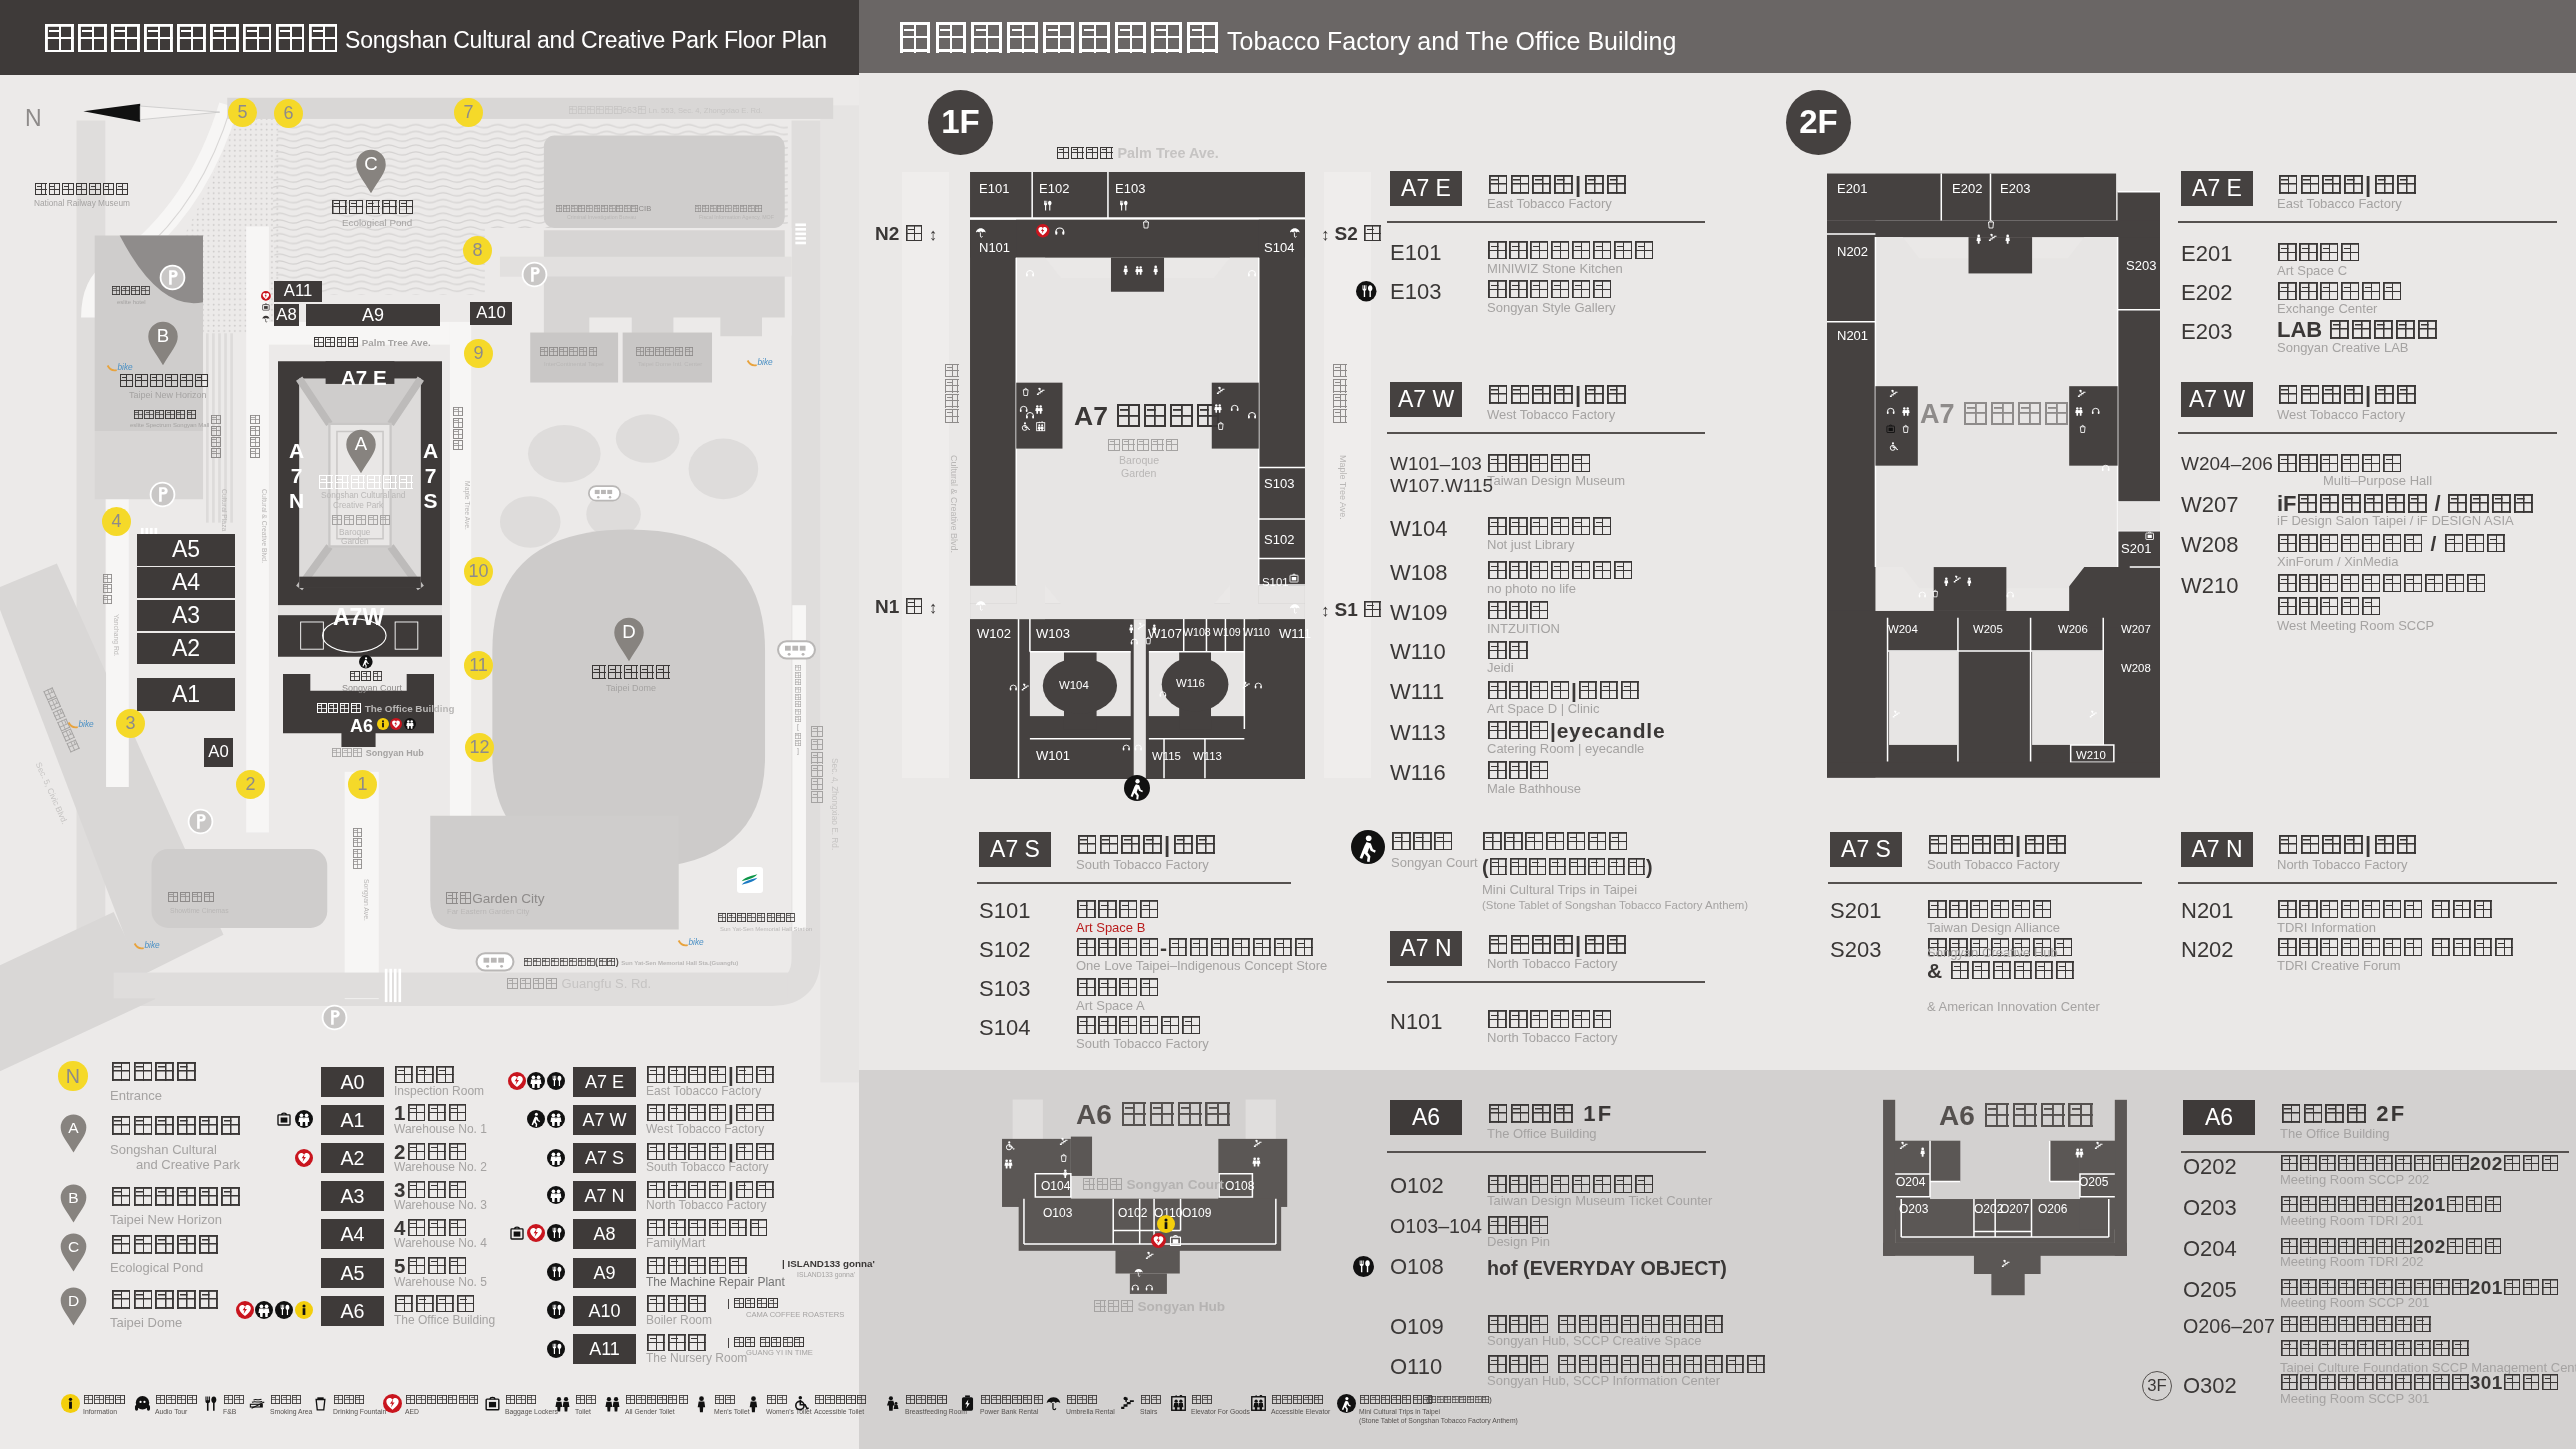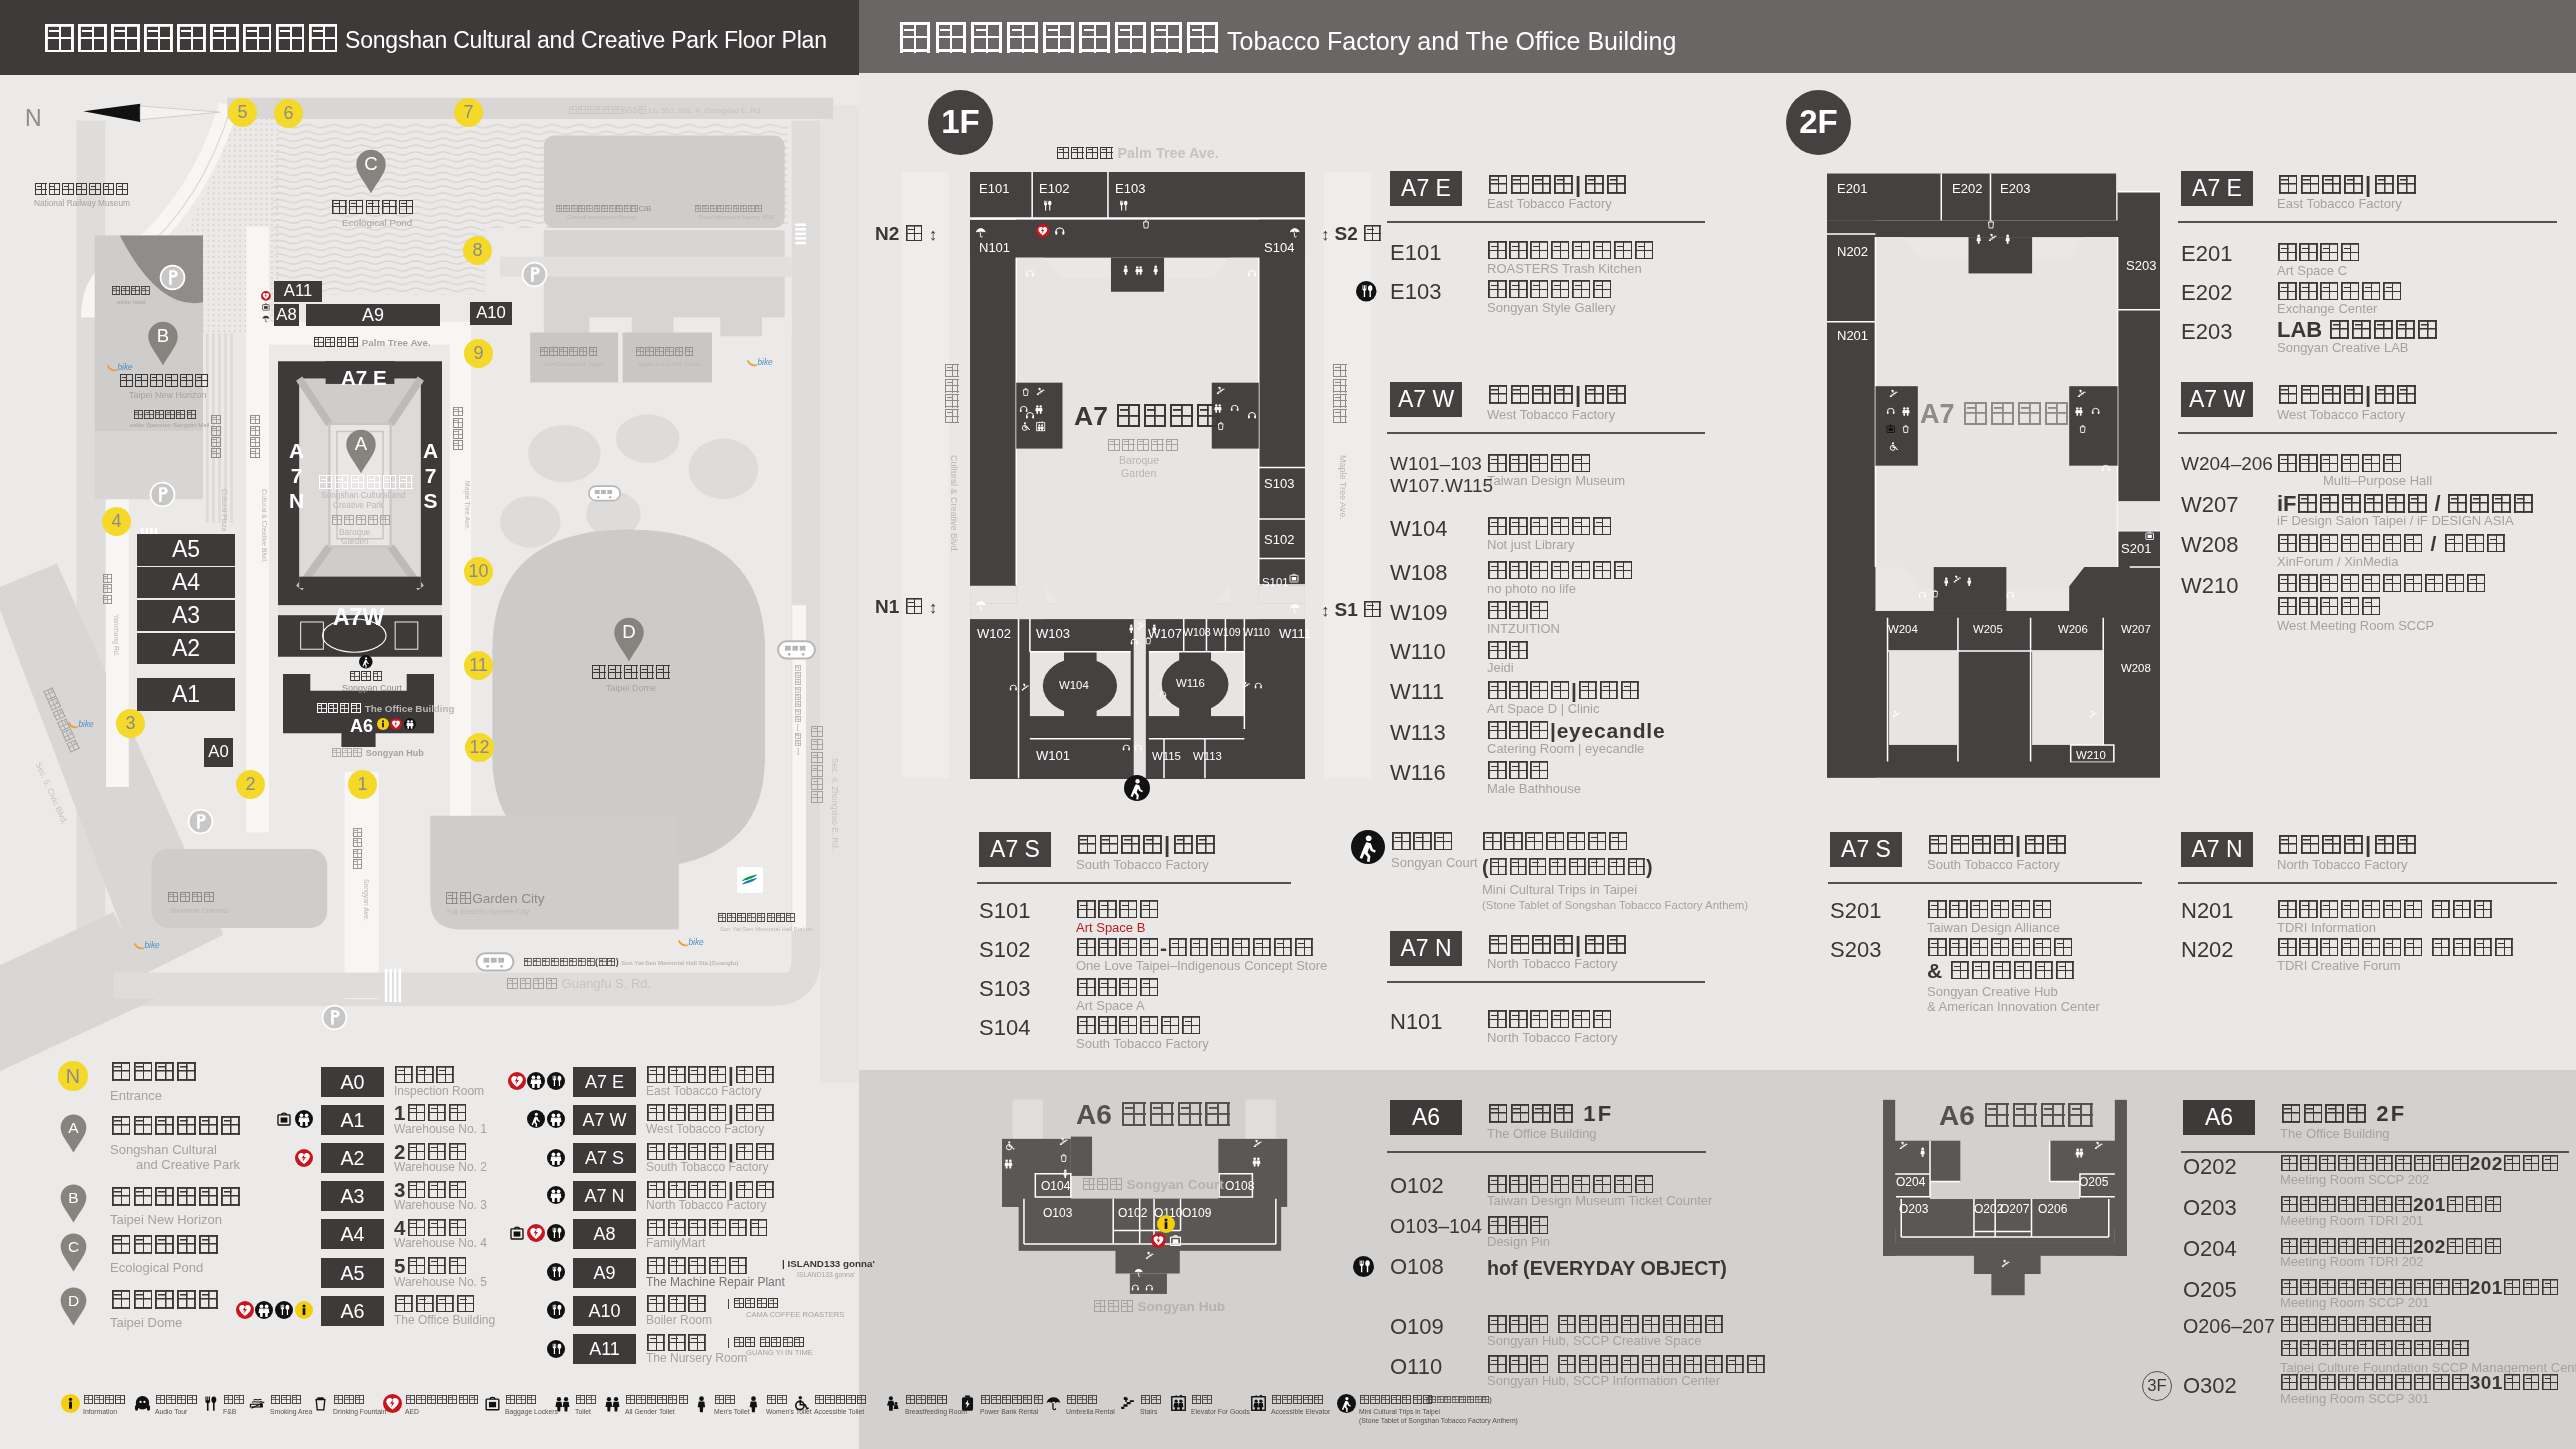--- a/index.html
+++ b/index.html
@@ -651,21 +651,21 @@
     <circle cx="12" cy="12" r="12" fill="#111"></circle>
     <circle cx="12.5" cy="5.8" r="2" fill="#fff"></circle>
     <path d="M11 8.5 l3 1 1.5 4 2 1 -0.6 1.5 -3 -1.4 -1 -2.2 -1.2 3.4 2 2.8 -0.6 4 -1.8 -0.3 0.4 -3.2 -2.2 -2.6 -1.6 3.8 -1.8 -0.6 2.2 -5.6 1.4 -3.4 z" fill="#fff"></path>
   </svg>
 <div class="t" style="left:1390px;top:171px;width:72px;height:35px;background:#454140;color:#fff;font-size:23px;display:flex;align-items:center;justify-content:center;">A7 E</div>
 <div class="t" style="left:1487px;top:173px;font-size:22px;color:#3A3736;font-weight:700;letter-spacing:2.3px;"><i class="f fd"></i><i class="f fd"></i><i class="f fd"></i><i class="f fd"></i>|<i class="f fd"></i><i class="f fd"></i></div>
 <div class="t" style="left:1487px;top:197px;font-size:13px;color:#A5A3A2;">East Tobacco Factory</div>
 <div class="t" style="left:1387px;top:221px;width:318px;height:1.5px;background:#55514F"></div>
 <div class="t" style="left:1390px;top:241px;font-size:22px;color:#3A3736;">E101</div>
 <div class="t" style="left:1487px;top:239px;font-size:21px;color:#3A3736;font-weight:700;letter-spacing:0.8px;"><i class="f fd"></i><i class="f fd"></i><i class="f fd"></i><i class="f fd"></i><i class="f fd"></i><i class="f fd"></i><i class="f fd"></i><i class="f fd"></i></div>
-<div class="t" style="left:1487px;top:262px;font-size:13px;color:#A5A3A2;">ROASTERS Trash Kitchen</div>
+<div class="t" style="left:1487px;top:262px;font-size:13px;color:#A5A3A2;">MINIWIZ Stone Kitchen</div>
 <div class="t" style="left:1390px;top:280px;font-size:22px;color:#3A3736;">E103</div>
 <div class="t" style="left:1487px;top:278px;font-size:21px;color:#3A3736;font-weight:700;letter-spacing:0.8px;"><i class="f fd"></i><i class="f fd"></i><i class="f fd"></i><i class="f fd"></i><i class="f fd"></i><i class="f fd"></i></div>
 <div class="t" style="left:1487px;top:301px;font-size:13px;color:#A5A3A2;">Songyan Style Gallery</div>
 <svg class="ic" style="left:1356px;top:281px" width="20.5" height="20.5" viewBox="0 0 24 24">
     <circle cx="12" cy="12" r="12" fill="#111"></circle>
     <path d="M9 5.5 v4.2 c0 1.2 -0.8 1.8 -1.5 2 V19 h-1.6 v-7.3 C5.2 11.5 4.4 10.9 4.4 9.7 V5.5 h1.1 v4 h0.7 v-4 h1.1 v4 h0.7 v-4 z" fill="#fff" transform="translate(3.2,-0.4)"></path>
     <path d="M14.8 5.3 c1.8 0 2.6 1.8 2.6 3.6 c0 1.6 -0.7 2.9 -1.8 3.2 V19 h-1.6 v-6.9 c-1.1 -0.3 -1.8 -1.6 -1.8 -3.2 c0 -1.8 0.8 -3.6 2.6 -3.6 z" fill="#fff" transform="translate(1.8,-0.4)"></path>
   </svg>
 <div class="t" style="left:1390px;top:382px;width:72px;height:35px;background:#454140;color:#fff;font-size:23px;display:flex;align-items:center;justify-content:center;">A7 W</div>
 <div class="t" style="left:1487px;top:383px;font-size:22px;color:#3A3736;font-weight:700;letter-spacing:2.3px;"><i class="f fd"></i><i class="f fd"></i><i class="f fd"></i><i class="f fd"></i>|<i class="f fd"></i><i class="f fd"></i></div>
@@ -927,21 +927,21 @@
 <div class="t" style="left:1830px;top:832px;width:72px;height:35px;background:#454140;color:#fff;font-size:23px;display:flex;align-items:center;justify-content:center;">A7 S</div>
 <div class="t" style="left:1927px;top:833px;font-size:22px;color:#3A3736;font-weight:700;letter-spacing:2.3px;"><i class="f fd"></i><i class="f fd"></i><i class="f fd"></i><i class="f fd"></i>|<i class="f fd"></i><i class="f fd"></i></div>
 <div class="t" style="left:1927px;top:858px;font-size:13px;color:#A5A3A2;">South Tobacco Factory</div>
 <div class="t" style="left:1828px;top:882px;width:314px;height:1.5px;background:#55514F"></div>
 <div class="t" style="left:1830px;top:899px;font-size:22px;color:#3A3736;">S201</div>
 <div class="t" style="left:1927px;top:898px;font-size:21px;color:#3A3736;font-weight:700;letter-spacing:0.8px;"><i class="f fd"></i><i class="f fd"></i><i class="f fd"></i><i class="f fd"></i><i class="f fd"></i><i class="f fd"></i></div>
 <div class="t" style="left:1927px;top:921px;font-size:13px;color:#A5A3A2;">Taiwan Design Alliance</div>
 <div class="t" style="left:1830px;top:938px;font-size:22px;color:#3A3736;">S203</div>
 <div class="t" style="left:1927px;top:936px;font-size:21px;color:#3A3736;font-weight:700;letter-spacing:0.8px;"><i class="f fd"></i><i class="f fd"></i><i class="f fd"></i><i class="f fd"></i><i class="f fd"></i><i class="f fd"></i><i class="f fd"></i></div>
 <div class="t" style="left:1927px;top:959px;font-size:21px;color:#3A3736;font-weight:700;letter-spacing:0.8px;">&amp; <i class="f fd"></i><i class="f fd"></i><i class="f fd"></i><i class="f fd"></i><i class="f fd"></i><i class="f fd"></i></div>
-<div class="t" style="left:1927px;top:985px;font-size:13px;color:#A5A3A2;">Songyan Creative Hub</div>
+<div class="t" style="left:1927px;top:946px;font-size:13px;color:#A5A3A2;">Songyan Creative Hub</div>
 <div class="t" style="left:1927px;top:1000px;font-size:13px;color:#A5A3A2;">&amp; American Innovation Center</div>
 <div class="t" style="left:2181px;top:832px;width:72px;height:35px;background:#454140;color:#fff;font-size:23px;display:flex;align-items:center;justify-content:center;">A7 N</div>
 <div class="t" style="left:2277px;top:833px;font-size:22px;color:#3A3736;font-weight:700;letter-spacing:2.3px;"><i class="f fd"></i><i class="f fd"></i><i class="f fd"></i><i class="f fd"></i>|<i class="f fd"></i><i class="f fd"></i></div>
 <div class="t" style="left:2277px;top:858px;font-size:13px;color:#A5A3A2;">North Tobacco Factory</div>
 <div class="t" style="left:2178px;top:882px;width:379px;height:1.5px;background:#55514F"></div>
 <div class="t" style="left:2181px;top:899px;font-size:22px;color:#3A3736;">N201</div>
 <div class="t" style="left:2277px;top:898px;font-size:21px;color:#3A3736;font-weight:700;letter-spacing:0.8px;"><i class="f fd"></i><i class="f fd"></i><i class="f fd"></i><i class="f fd"></i><i class="f fd"></i><i class="f fd"></i><i class="f fd"></i> <i class="f fd"></i><i class="f fd"></i><i class="f fd"></i></div>
 <div class="t" style="left:2277px;top:921px;font-size:13px;color:#A5A3A2;">TDRI Information</div>
 <div class="t" style="left:2181px;top:938px;font-size:22px;color:#3A3736;">N202</div>
 <div class="t" style="left:2277px;top:936px;font-size:21px;color:#3A3736;font-weight:700;letter-spacing:0.8px;"><i class="f fd"></i><i class="f fd"></i><i class="f fd"></i><i class="f fd"></i><i class="f fd"></i><i class="f fd"></i><i class="f fd"></i> <i class="f fd"></i><i class="f fd"></i><i class="f fd"></i><i class="f fd"></i></div>

